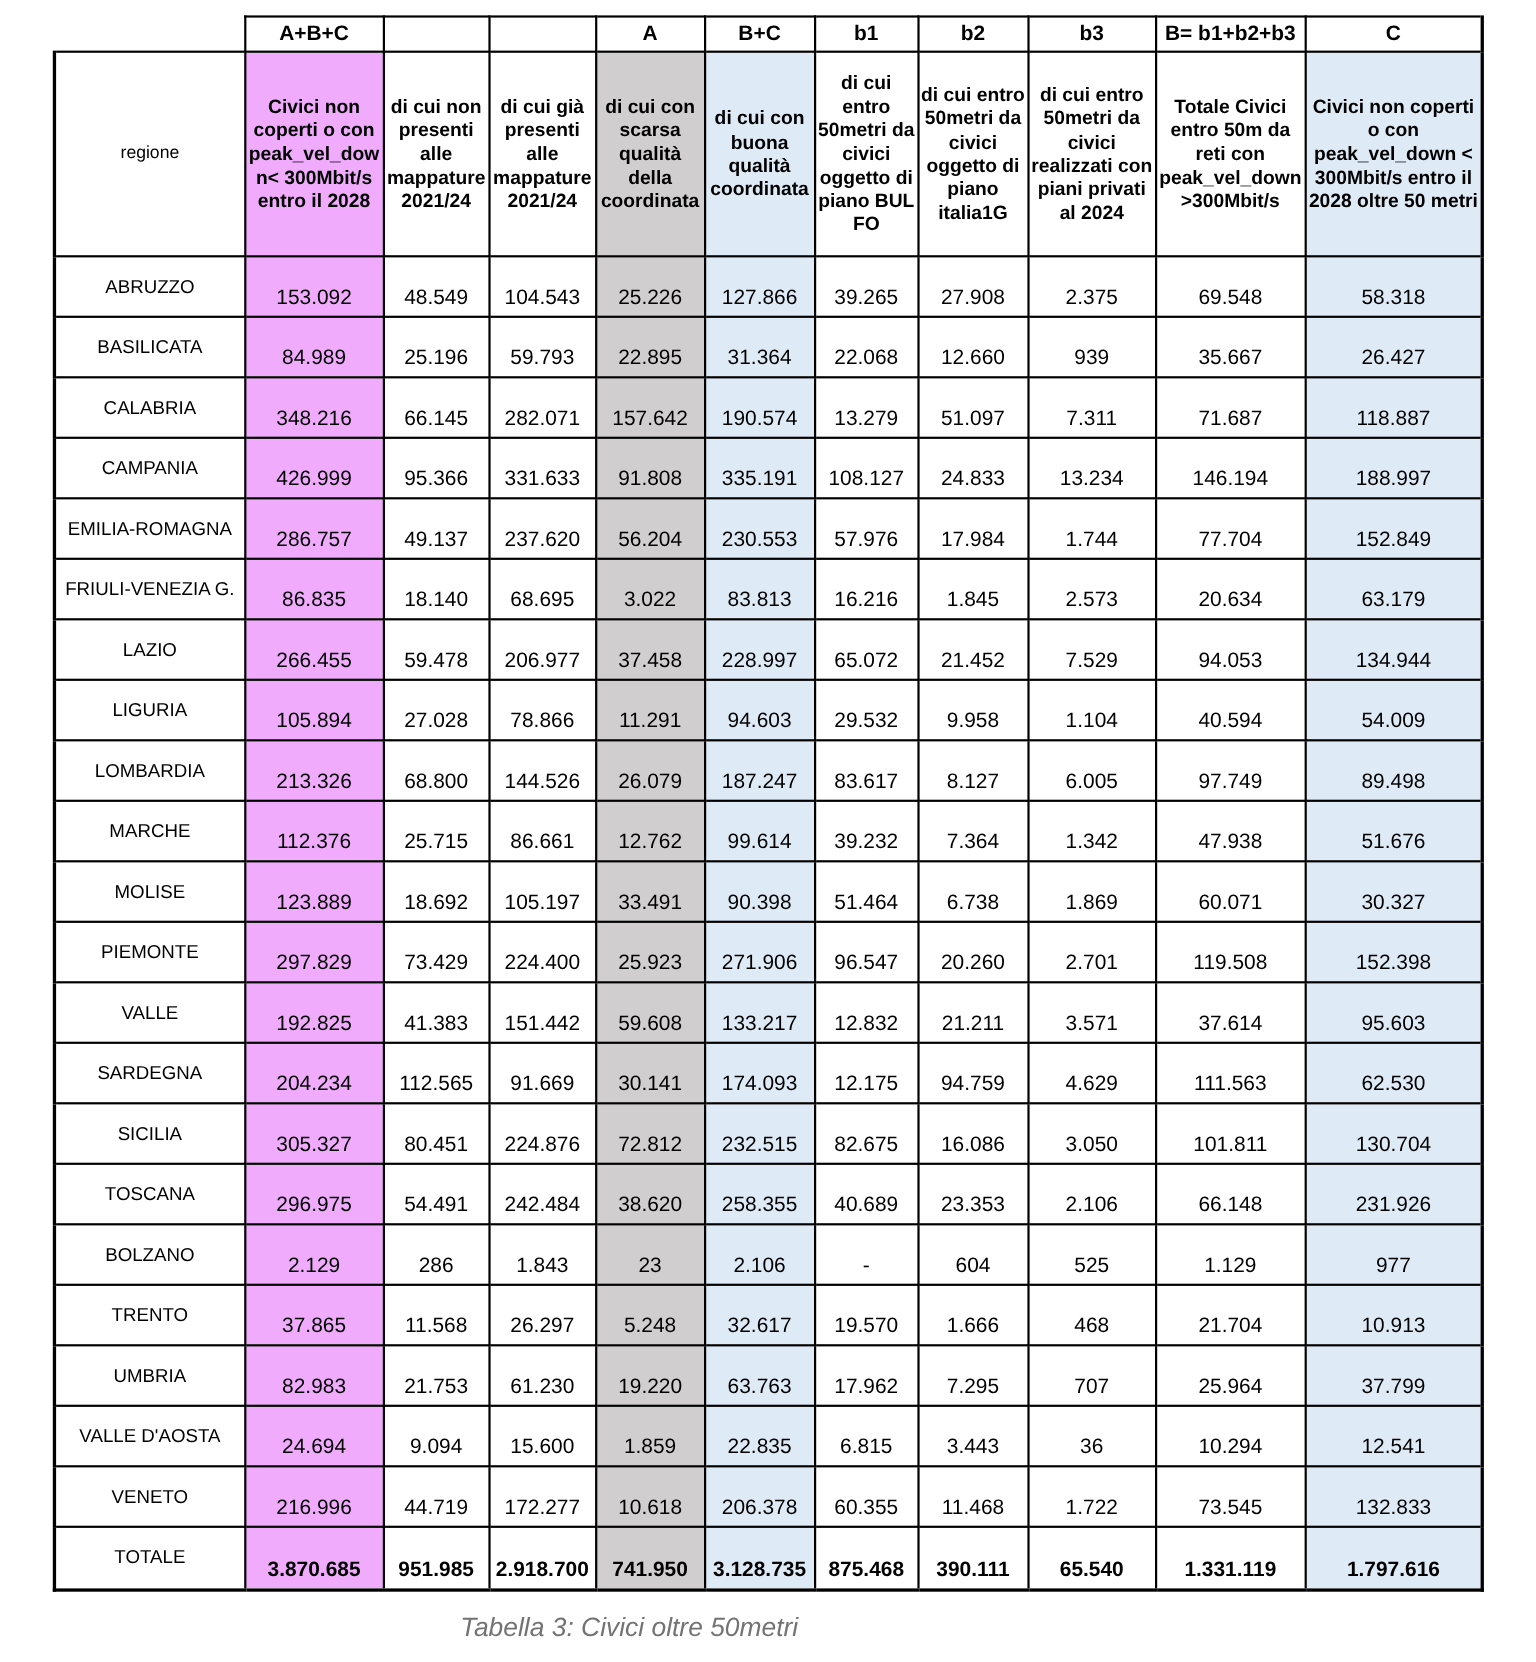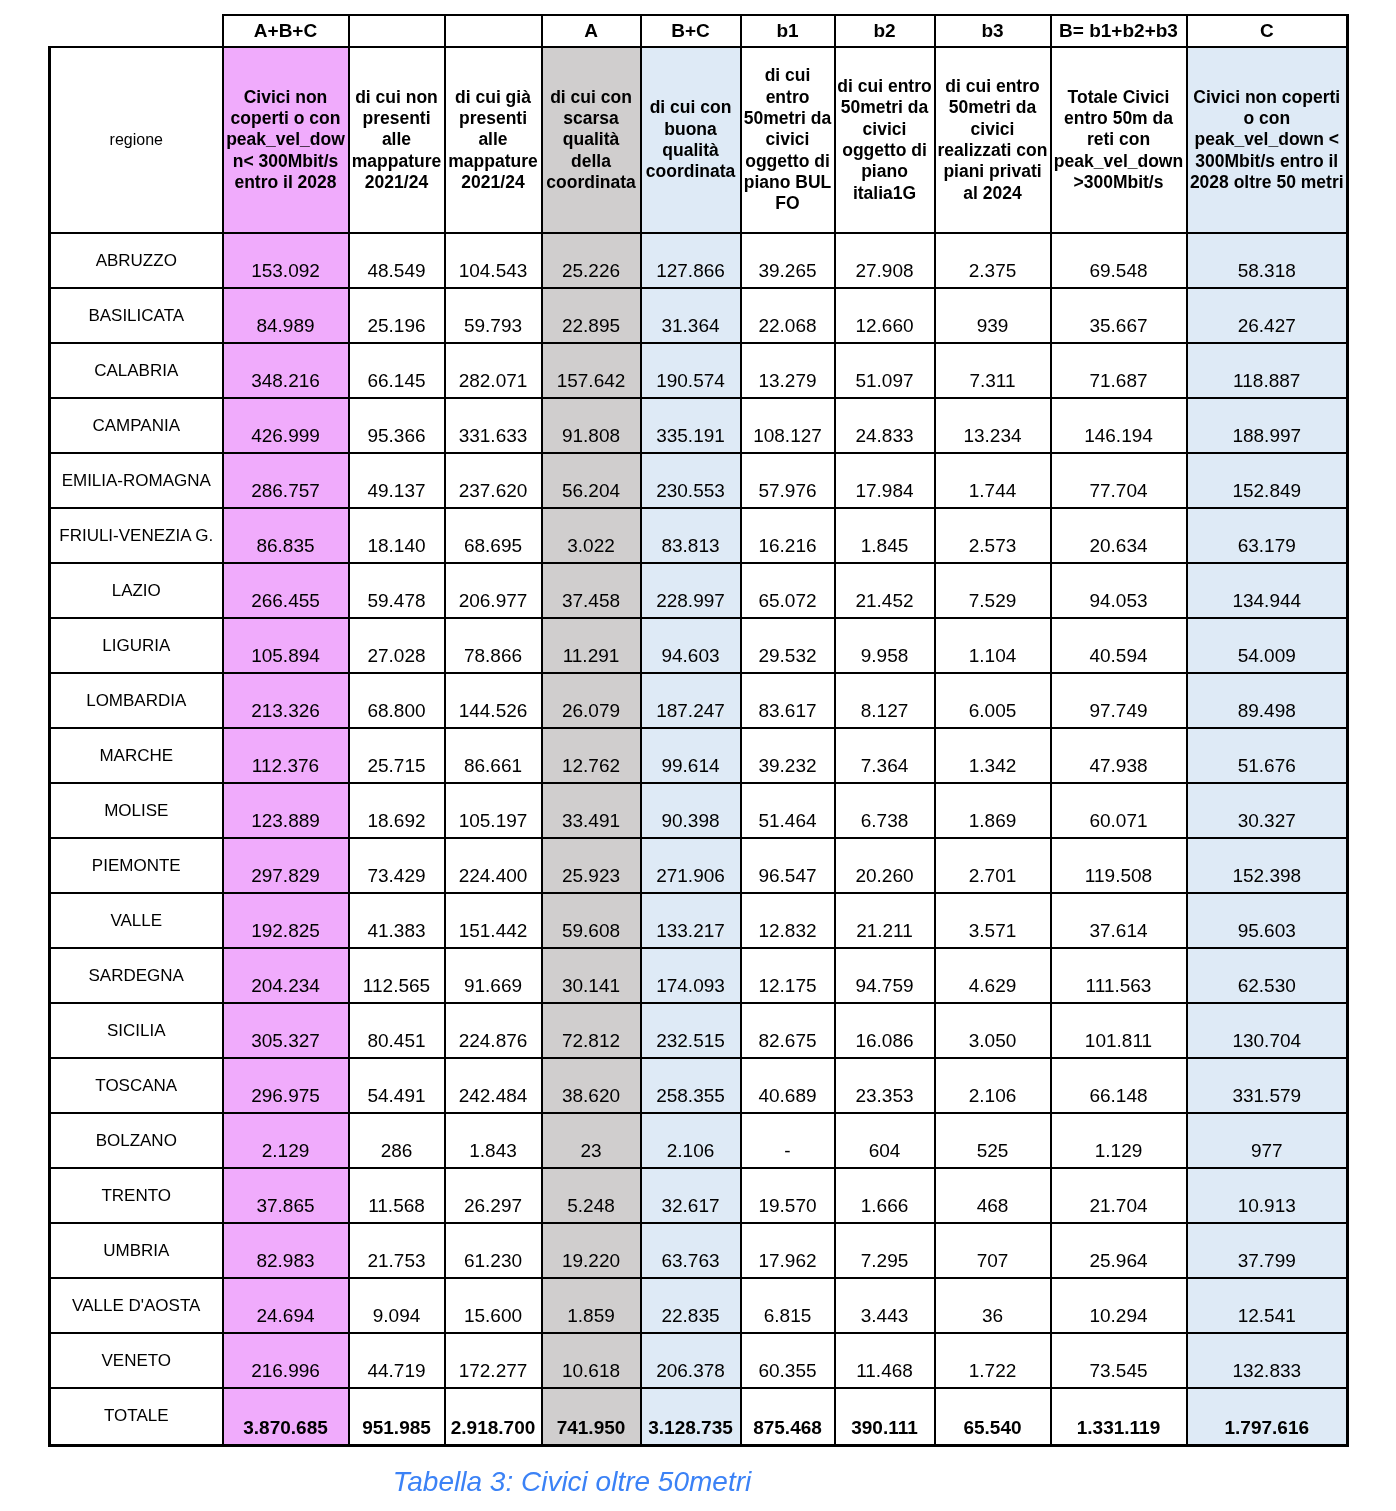--- a/index.html
+++ b/index.html
@@ -69,22 +69,22 @@
   .c-gray{background:#D0CECE;}
   .c-blue{background:#DEEAF6;}
 
   .caption{
     position:absolute;
     left:0;
     top:1466px;
     width:100%;
     text-align:center;
     font-style:italic;
-    font-size:28px;
-    color:#3b82f6;
+    font-size:24px;
+    color:#737373;
   }
 </style>
 </head>
 <body>
 
 <div class="page">
   <table class="civici">
     <colgroup id="cols">
         <col style="width: 173px;">
         <col style="width: 126px;">
@@ -326,21 +326,21 @@
           <td class="region-cell">TOSCANA</td>
           <td class="value-cell c-yellow">296.975</td>
           <td class="value-cell">54.491</td>
           <td class="value-cell">242.484</td>
           <td class="value-cell c-gray">38.620</td>
           <td class="value-cell c-blue">258.355</td>
           <td class="value-cell">40.689</td>
           <td class="value-cell">23.353</td>
           <td class="value-cell">2.106</td>
           <td class="value-cell">66.148</td>
-          <td class="value-cell c-blue">331.579</td>
+          <td class="value-cell c-blue">231.926</td>
         </tr>
         <tr>
           <td class="region-cell">BOLZANO</td>
           <td class="value-cell c-yellow">2.129</td>
           <td class="value-cell">286</td>
           <td class="value-cell">1.843</td>
           <td class="value-cell c-gray">23</td>
           <td class="value-cell c-blue">2.106</td>
           <td class="value-cell">-</td>
           <td class="value-cell">604</td>

